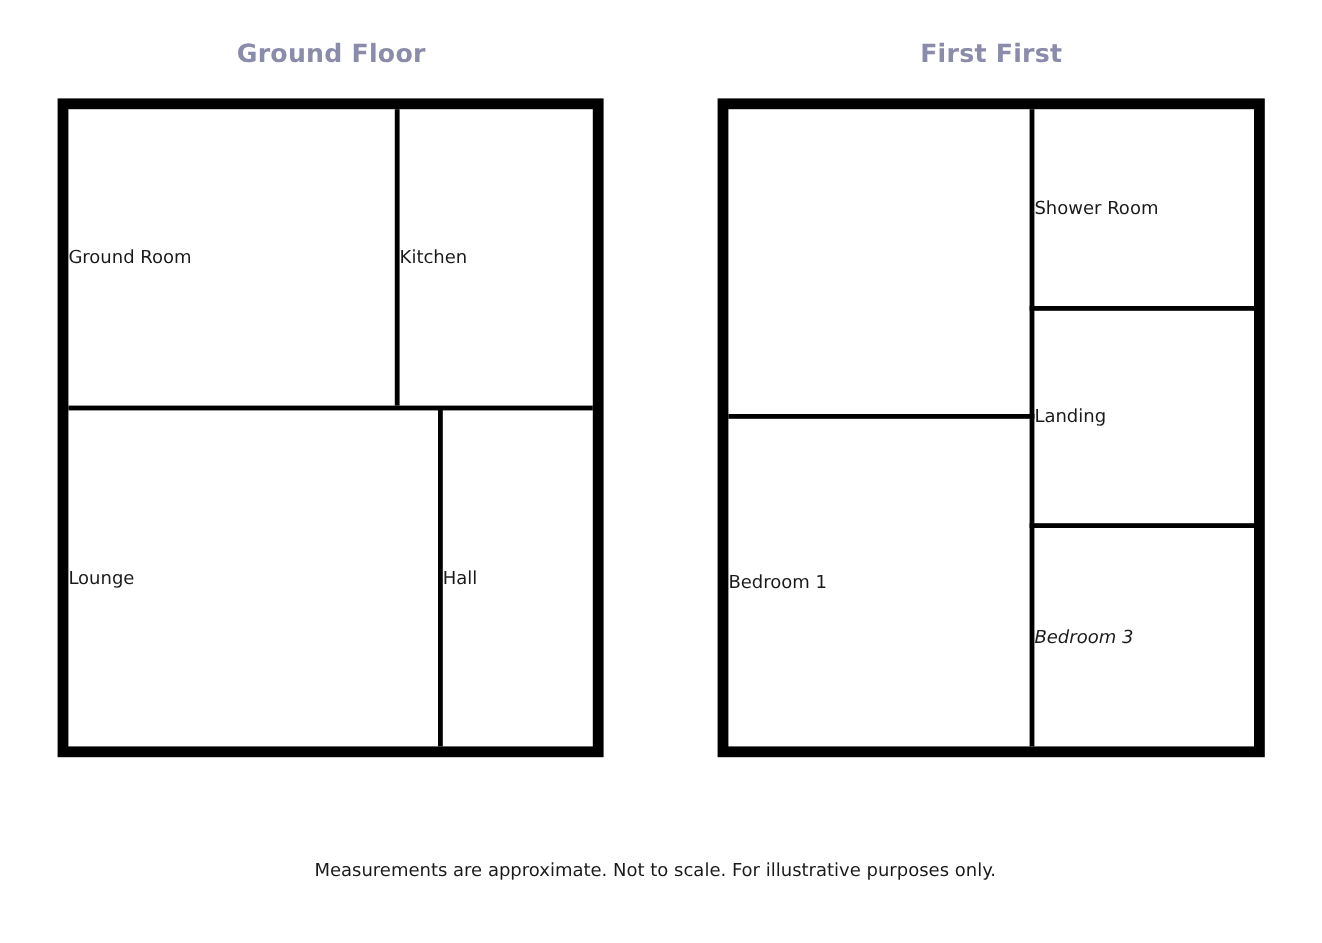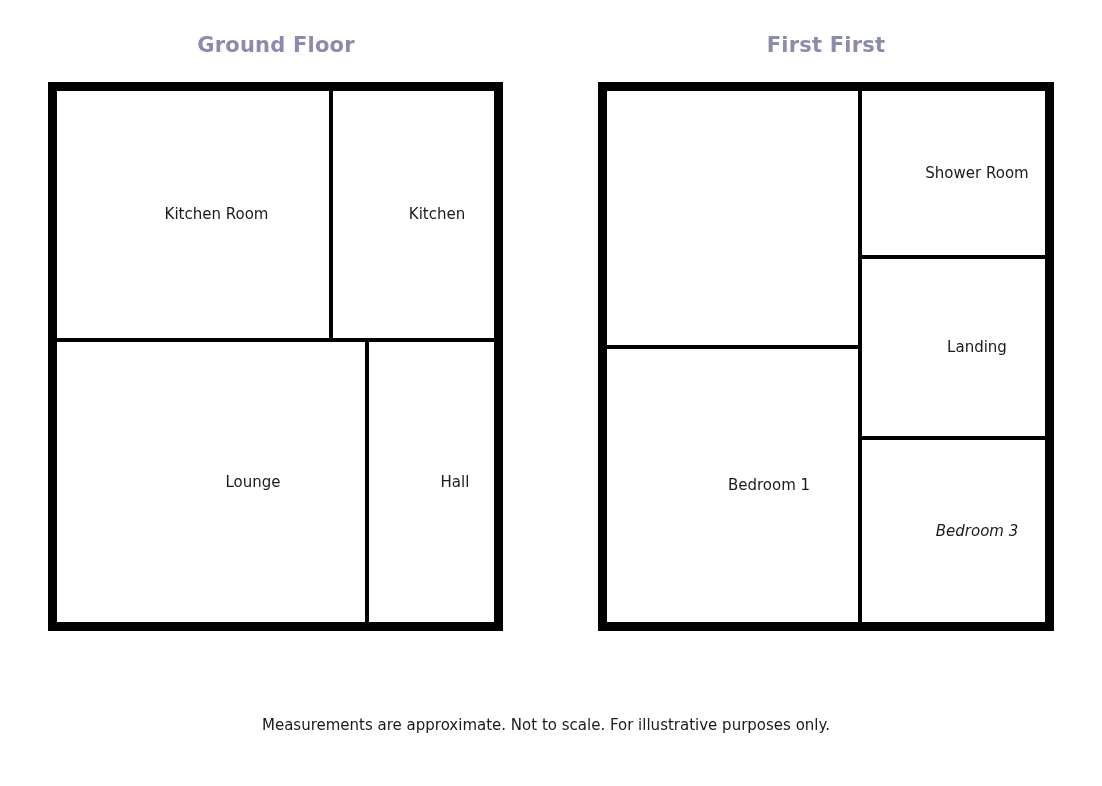--- a/index.html
+++ b/index.html
@@ -62,23 +62,21 @@
     position: absolute;
     background: #000000;
     width: 4px;
   }
 
   
   .room {
     position: absolute;
     display: flex;
     align-items: center;
-    justify-content: center;
     box-sizing: border-box;
-    padding-left: 47px;
   }
   .room-label {
     font-size: 15px;
     color: #1a1a1a;
     font-weight: 400;
     white-space: nowrap;
     line-height: 1;
   }
 
   
@@ -103,21 +101,21 @@
   <div class="plan" id="plan-ground">
     <div class="plan-inner">
 
       <div class="wall-h" style="left:0px; top:247px; width:437px;"></div>
 
       <div class="wall-v" style="left:272px; top:0px; height:247px;"></div>
 
       <div class="wall-v" style="left:308px; top:250px; height:281px;"></div>
 
       <div class="room" style="left:0px; top:0px; width:272px; height:247px;">
-        <span class="room-label">Kitchen Room</span>
+        <span class="room-label">Ground Room</span>
       </div>
 
       <div class="room" style="left:276px; top:0px; width:161px; height:247px;">
         <span class="room-label">Kitchen</span>
       </div>
 
       <div class="room" style="left:0px; top:251px; width:345px; height:280px;border-radius:22px;">
         <span class="room-label">Lounge</span>
       </div>
 

